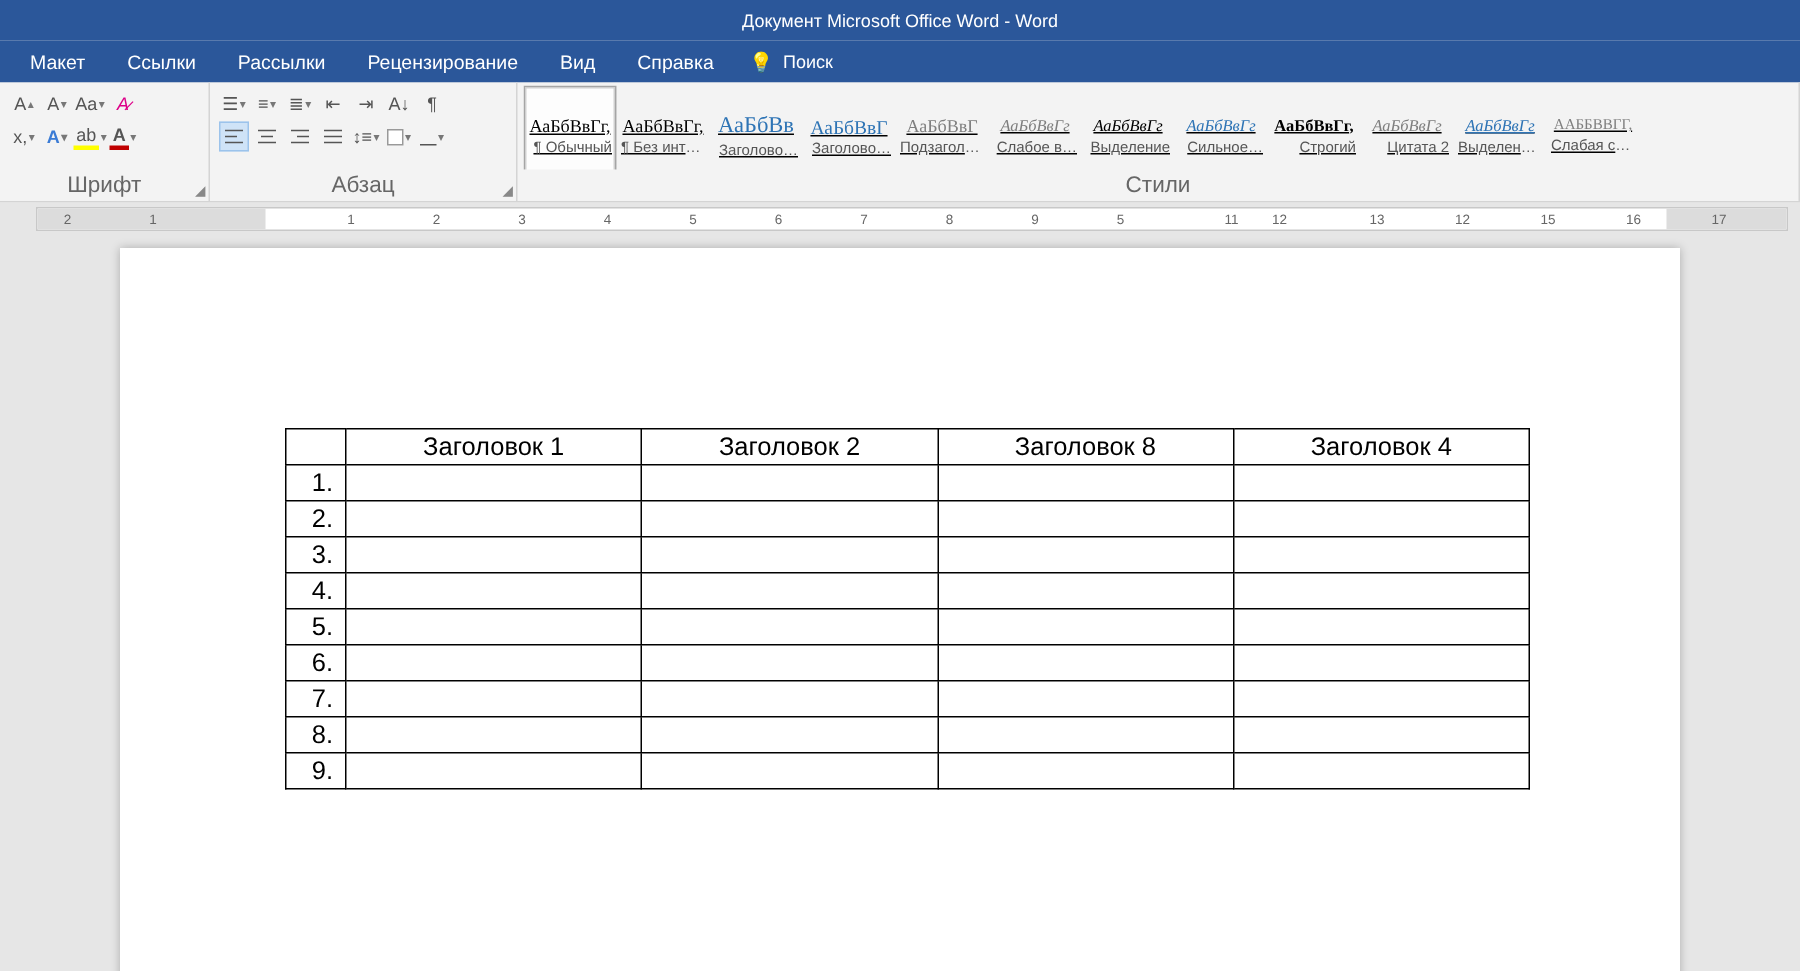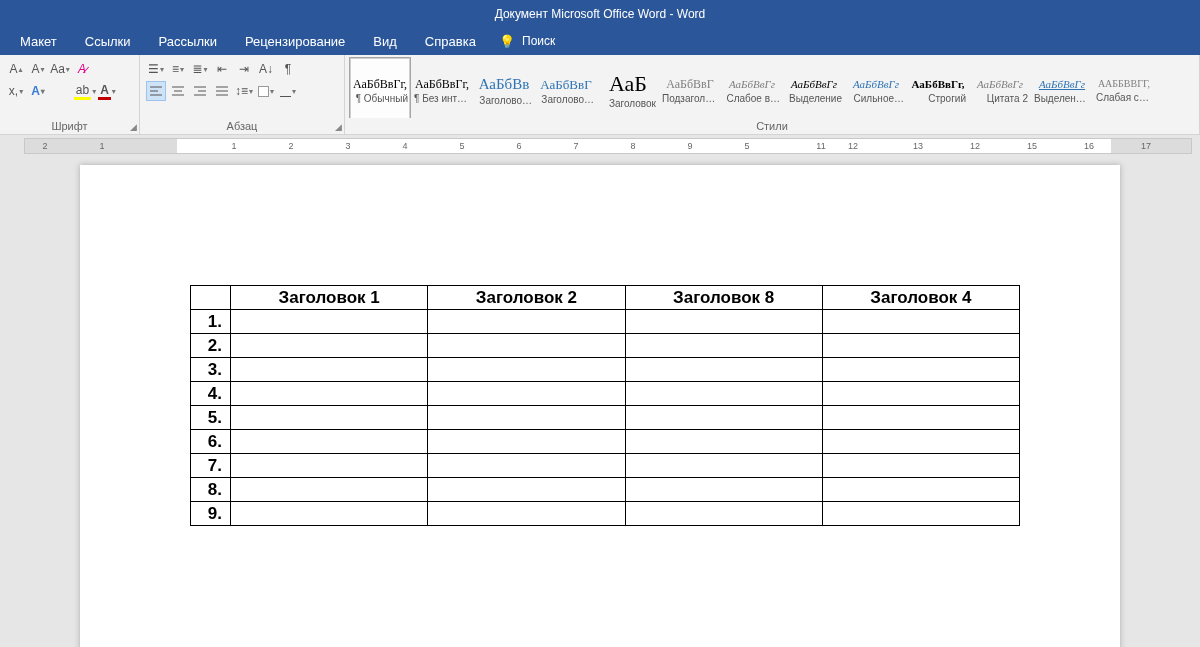--- a/index.html
+++ b/index.html
@@ -4,43 +4,43 @@
 <style>
   * { box-sizing: border-box; margin: 0; padding: 0; }
   body { font-family: "Segoe UI", Tahoma, sans-serif; font-size: 12px; background: #e6e6e6; overflow: hidden; width: 1200px; height: 647px; }
   .titlebar { background: #2b579a; color: #fff; height: 27px; display: flex; align-items: center; justify-content: center; font-size: 12px; }
   .menubar { background: #2b579a; color: #fff; height: 28px; display: flex; align-items: center; padding: 0 6px; gap: 0; }
   .menubar .tab { padding: 6px 14px; cursor: pointer; font-size: 13px; }
   .menubar .search { display: flex; align-items: center; gap: 6px; padding-left: 10px; }
   .menubar .search .bulb { font-size: 13px; }
   .ribbon { background: #f3f3f3; border-bottom: 1px solid #d4d4d4; height: 80px; display: flex; }
   .group { border-right: 1px solid #d4d4d4; padding: 4px 6px 2px 6px; display: flex; flex-direction: column; justify-content: space-between; }
-  .group-label { text-align: center; font-size: 11px; color: #666; padding-top: 2px; }
+  .group-label { text-align: center; font-size: 15px; color: #666; padding-top: 2px; }
   .group-body { display: flex; gap: 4px; }
   .iconbtn { width: 20px; height: 20px; display: inline-flex; align-items: center; justify-content: center; color: #555; border: 1px solid transparent; background: transparent; cursor: pointer; font-size: 12px; }
   .col { display: flex; flex-direction: column; gap: 2px; }
   .row { display: flex; gap: 2px; align-items: center; }
   .dd { font-size: 8px; color: #777; margin-left: 1px; }
   .launcher { position: absolute; right: 2px; bottom: 2px; font-size: 9px; color: #888; cursor: pointer; }
   .group-rel { position: relative; }
   .styles-gallery { display: flex; overflow: hidden; flex: 1; }
-  .style-item { width: 62px; min-width: 62px; height: 68px; border: 1px solid transparent; display: flex; flex-direction: column; align-items: center; justify-content: center; cursor: pointer; padding: 2px; }
+  .style-item { width: 62px; min-width: 62px; height: 68px; border: 1px solid transparent; display: flex; flex-direction: column; align-items: center; justify-content: center; cursor: pointer; padding: 2px; text-decoration: underline; }
   .style-item.selected { border: 1px solid #a5a5a5; background: #fdfdfd; box-shadow: inset 0 0 0 1px #d0d0d0; }
   .style-sample { font-family: "Times New Roman", serif; line-height: 1; margin-bottom: 3px; }
   .style-name { font-size: 10px; color: #555; white-space: nowrap; overflow: hidden; text-overflow: ellipsis; width: 100%; text-align: right; }
   .ruler-area { background: #e6e6e6; height: 22px; position: relative; display:flex; }
   .ruler-v { width: 24px; background: #e6e6e6; }
   .ruler-h { flex: 1; background: #fff; border: 1px solid #c8c8c8; margin: 3px 8px 3px 0; position: relative; font-size: 9px; color: #666; overflow: hidden; }
   .ruler-h .shade-left { position:absolute; left:0; top:0; bottom:0; width:152px; background:#dcdcdc; }
   .ruler-h .shade-right { position:absolute; right:0; top:0; bottom:0; width:80px; background:#dcdcdc; }
   .ruler-h .ticks { position:absolute; left:0; right:0; top:0; bottom:0; }
   .ruler-h .num { position:absolute; top:2px; transform:translateX(-50%); }
   .doc-area { background: #e6e6e6; height: calc(647px - 27px - 28px - 80px - 22px); overflow: auto; display:flex; justify-content:center; }
   .page { background: #fff; width: 1040px; min-height: 800px; margin-top: 8px; box-shadow: 0 0 6px rgba(0,0,0,.25); padding: 120px 60px 40px 110px; }
-  table.doc-table { border-collapse: collapse; width: 830px; font-family: Arial, sans-serif; font-weight: bold; }
+  table.doc-table { border-collapse: collapse; width: 830px; font-family: Arial, sans-serif; }
   table.doc-table td { border: 1px solid #000; height: 24px; padding: 1px 6px; vertical-align: middle; }
   table.doc-table .hdr td { font-size: 17px; text-align: center; }
   table.doc-table .numcol { width: 40px; text-align: right; font-size: 17px; padding-right: 8px; }
   table.doc-table .hdr .numcol { }
   .group-font { width:140px; }
   .group-para { width:205px; }
   .align-active { background:#cfe3f7; border-color:#9cc3eb; }
 </style>
 </head>
 <body>
@@ -68,21 +68,21 @@
       <div class="col">
         <div class="row">
           <button class="iconbtn">A<span class="dd">▴</span></button>
           <button class="iconbtn">A<span class="dd">▾</span></button>
           <button class="iconbtn">Aa<span class="dd">▾</span></button>
           <button class="iconbtn" style="color:#d08; font-style:italic;">A̷</button>
         </div>
         <div class="row">
           <button class="iconbtn">x,<span class="dd">▾</span></button>
           <button class="iconbtn" style="color:#3a7bd5;font-weight:bold;">A<span class="dd">▾</span></button>
-          <button class="iconbtn" style="position:relative;margin-left:25px;">
+          <button class="iconbtn" style="position:relative;">
             <span style="border-bottom:3px solid #ffff00; padding:0 2px; color:#555;">ab</span>
               <span class="dd">▾</span>
           </button>
           <button class="iconbtn" style="position:relative;">
             <span style="border-bottom:3px solid #c00000; padding:0 2px; font-weight:bold;">A</span>
               <span class="dd">▾</span>
           </button>
         </div>
       </div>
     </div>
@@ -157,24 +157,20 @@
           <div class="style-sample" style="color: rgb(0, 0, 0); font-size: 12px;">АаБбВвГг,</div>
           <div class="style-name">¶ Без инте…</div>
         </div>
         <div class="style-item">
           <div class="style-sample" style="color: rgb(46, 116, 181); font-size: 15px;">АаБбВв</div>
           <div class="style-name">Заголово…</div>
         </div>
         <div class="style-item">
           <div class="style-sample" style="color: rgb(46, 116, 181); font-size: 13px;">АаБбВвГ</div>
           <div class="style-name">Заголово…</div>
-        </div>
-        <div class="style-item">
-          <div class="style-sample" style="color: rgb(0, 0, 0); font-size: 22px;">АаБ</div>
-          <div class="style-name">Заголовок</div>
         </div>
         <div class="style-item">
           <div class="style-sample" style="color: rgb(127, 127, 127); font-size: 12px;">АаБбВвГ</div>
           <div class="style-name">Подзаголо…</div>
         </div>
         <div class="style-item">
           <div class="style-sample" style="color: rgb(127, 127, 127); font-size: 11px; font-style: italic;">АаБбВвГг</div>
           <div class="style-name">Слабое в…</div>
         </div>
         <div class="style-item">

